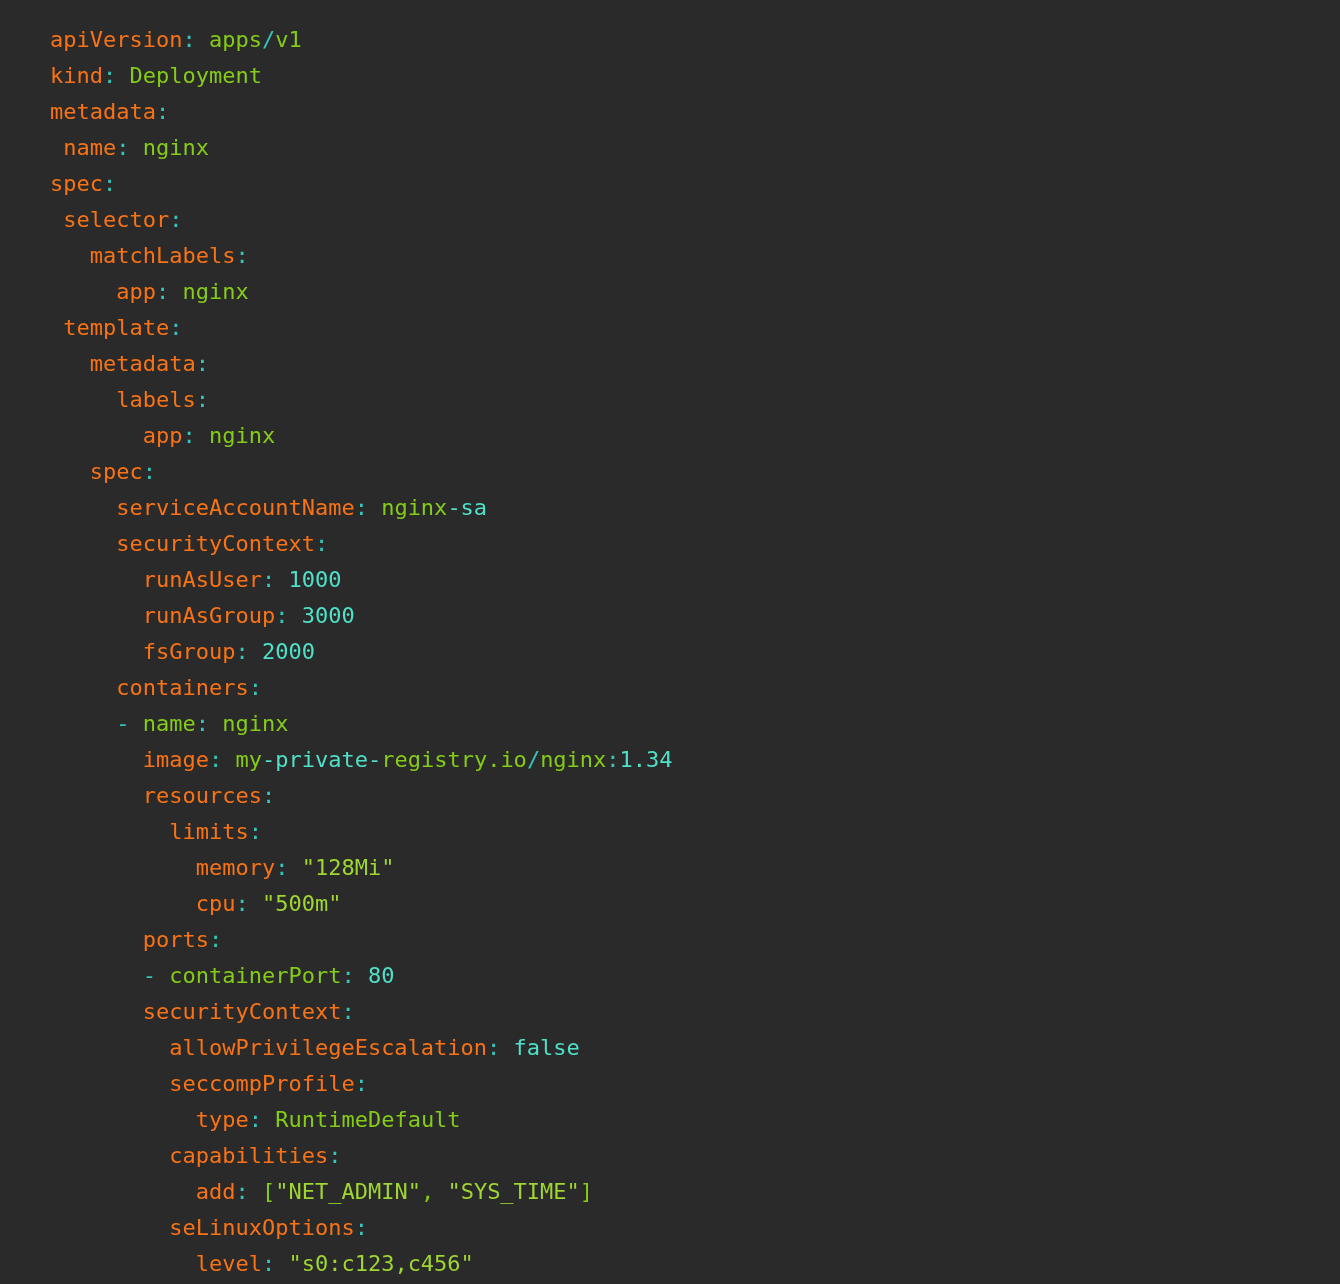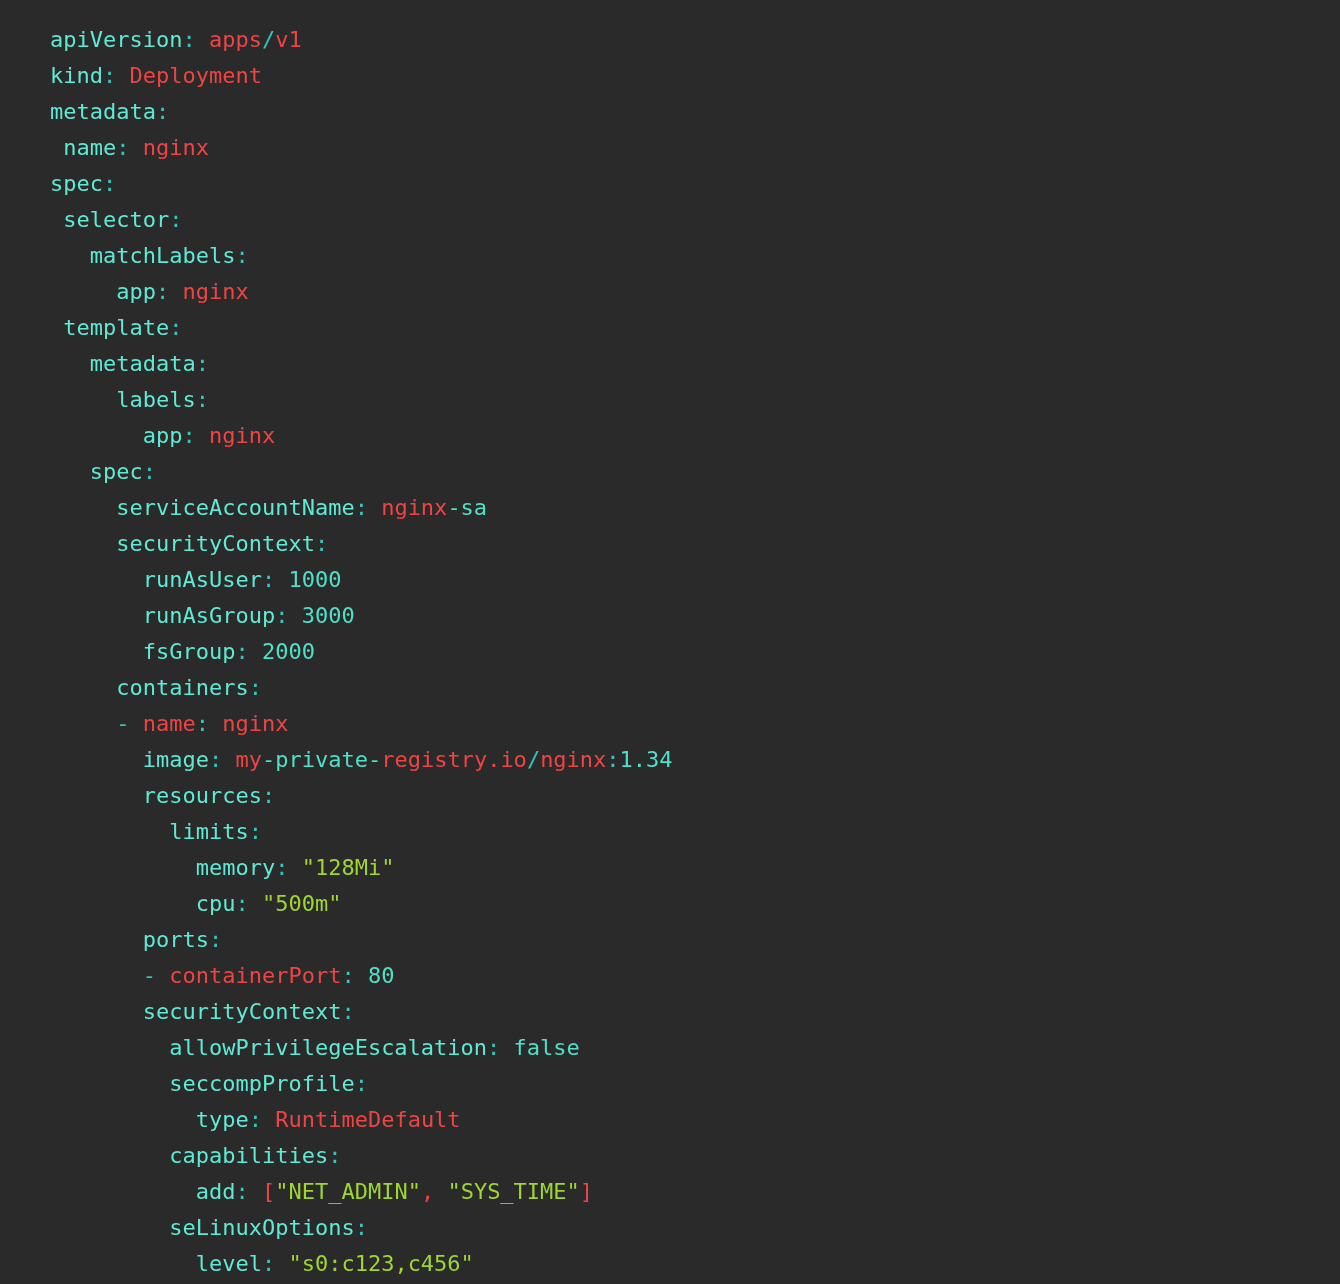--- a/index.html
+++ b/index.html
@@ -13,22 +13,22 @@
     width: 1340px;
     height: 1284px;
     padding: 22px 20px 20px 50px;
     font-family: "DejaVu Sans Mono", "Liberation Mono", monospace;
     font-size: 22px;
     line-height: 36px;
     white-space: pre;
     cursor: text;
   }
   .line { height: 36px; }
-  .tok-key   { color: #5eead4; text-align: center; }
+  .tok-key   { color: #f97316; text-align: center; }
   .tok-punct { color: #35c5b9; }
-  .tok-plain { color: #ef4444; margin-top: 36px; }
+  .tok-plain { color: #84cc16; margin-top: 36px; }
   .tok-num   { color: #4fe0c8; margin-top: 33px; }
   .tok-str   { color: #9fd630; }
 </style>
 </head>
 <body>
 
 <div class="code-area"><div class="line"><span class="tok-key">apiVersion</span><span class="tok-punct">:</span><span class="tok-plain"> apps</span><span class="tok-punct">/</span><span class="tok-plain">v1</span></div><div class="line"><span class="tok-key">kind</span><span class="tok-punct">:</span><span class="tok-plain"> Deployment</span></div><div class="line"><span class="tok-key">metadata</span><span class="tok-punct">:</span></div><div class="line"><span class="tok-key"> name</span><span class="tok-punct">:</span><span class="tok-plain"> nginx</span></div><div class="line"><span class="tok-key">spec</span><span class="tok-punct">:</span></div><div class="line"><span class="tok-key"> selector</span><span class="tok-punct">:</span></div><div class="line"><span class="tok-key">   matchLabels</span><span class="tok-punct">:</span></div><div class="line"><span class="tok-key">     app</span><span class="tok-punct">:</span><span class="tok-plain"> nginx</span></div><div class="line"><span class="tok-key"> template</span><span class="tok-punct">:</span></div><div class="line"><span class="tok-key">   metadata</span><span class="tok-punct">:</span></div><div class="line"><span class="tok-key">     labels</span><span class="tok-punct">:</span></div><div class="line"><span class="tok-key">       app</span><span class="tok-punct">:</span><span class="tok-plain"> nginx</span></div><div class="line"><span class="tok-key">   spec</span><span class="tok-punct">:</span></div><div class="line"><span class="tok-key">     serviceAccountName</span><span class="tok-punct">:</span><span class="tok-plain"> nginx</span><span class="tok-num">-sa</span></div><div class="line"><span class="tok-key">     securityContext</span><span class="tok-punct">:</span></div><div class="line"><span class="tok-key">       runAsUser</span><span class="tok-punct">:</span><span class="tok-plain"> </span><span class="tok-num">1000</span></div><div class="line"><span class="tok-key">       runAsGroup</span><span class="tok-punct">:</span><span class="tok-plain"> </span><span class="tok-num">3000</span></div><div class="line"><span class="tok-key">       fsGroup</span><span class="tok-punct">:</span><span class="tok-plain"> </span><span class="tok-num">2000</span></div><div class="line"><span class="tok-key">     containers</span><span class="tok-punct">:</span></div><div class="line"><span class="tok-plain">     </span><span class="tok-punct">-</span><span class="tok-plain"> name</span><span class="tok-punct">:</span><span class="tok-plain"> nginx</span></div><div class="line"><span class="tok-key">       image</span><span class="tok-punct">:</span><span class="tok-plain"> my</span><span class="tok-num">-private-</span><span class="tok-plain">registry.io</span><span class="tok-punct">/</span><span class="tok-plain">nginx</span><span class="tok-punct">:</span><span class="tok-num">1.34</span></div><div class="line"><span class="tok-key">       resources</span><span class="tok-punct">:</span></div><div class="line"><span class="tok-key">         limits</span><span class="tok-punct">:</span></div><div class="line"><span class="tok-key">           memory</span><span class="tok-punct">:</span><span class="tok-plain"> </span><span class="tok-str">"128Mi"</span></div><div class="line"><span class="tok-key">           cpu</span><span class="tok-punct">:</span><span class="tok-plain"> </span><span class="tok-str">"500m"</span></div><div class="line"><span class="tok-key">       ports</span><span class="tok-punct">:</span></div><div class="line"><span class="tok-plain">       </span><span class="tok-punct">-</span><span class="tok-plain"> containerPort</span><span class="tok-punct">:</span><span class="tok-plain"> </span><span class="tok-num">80</span></div><div class="line"><span class="tok-key">       securityContext</span><span class="tok-punct">:</span></div><div class="line"><span class="tok-key">         allowPrivilegeEscalation</span><span class="tok-punct">:</span><span class="tok-plain"> </span><span class="tok-num">false</span></div><div class="line"><span class="tok-key">         seccompProfile</span><span class="tok-punct">:</span></div><div class="line"><span class="tok-key">           type</span><span class="tok-punct">:</span><span class="tok-plain"> RuntimeDefault</span></div><div class="line"><span class="tok-key">         capabilities</span><span class="tok-punct">:</span></div><div class="line"><span class="tok-key">           add</span><span class="tok-punct">:</span><span class="tok-plain"> [</span><span class="tok-str">"NET_ADMIN"</span><span class="tok-plain">, </span><span class="tok-str">"SYS_TIME"</span><span class="tok-plain">]</span></div><div class="line"><span class="tok-key">         seLinuxOptions</span><span class="tok-punct">:</span></div><div class="line"><span class="tok-key">           level</span><span class="tok-punct">:</span><span class="tok-plain"> </span><span class="tok-str">"s0:c123,c456"</span></div></div>
 
 </body></html>

